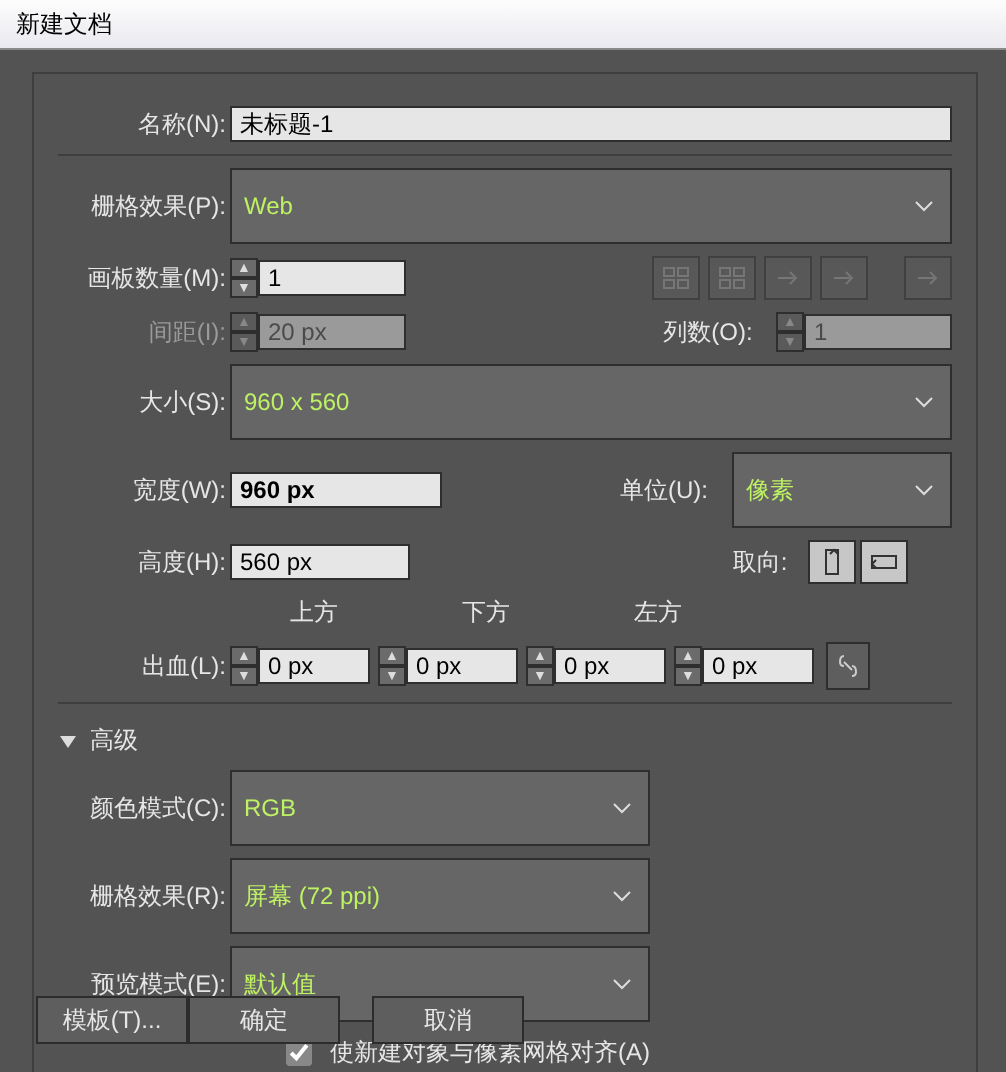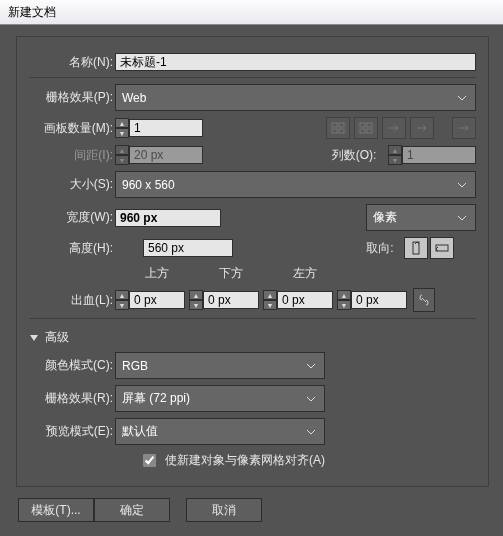--- a/index.html
+++ b/index.html
@@ -4,32 +4,32 @@
 <style>
   html,body{margin:0;padding:0;width:503px;height:536px;font-family:"Microsoft YaHei",SimSun,sans-serif;font-size:12px;background:#535353;color:#e6e6e6;overflow:hidden}
   .title-bar{background:linear-gradient(#fdfdfd,#e9e9ef);height:24px;line-height:24px;padding-left:8px;color:#000;border-bottom:1px solid #8a8a8a}
   .panel{position:absolute;left:16px;top:36px;right:14px;background:#535353;border:1px solid #3e3e3e;padding:10px 12px 16px 12px}
   .row{display:flex;align-items:center;margin:6px 0}
   .label{width:84px;text-align:right;padding-right:2px;white-space:nowrap}
   .label.dim{color:#9a9a9a}
   .sublabel{text-align:center;padding-right:2px;white-space:nowrap}
   input.txt,select.sel,.sel-div{background:#e6e6e6;color:#000;border:1px solid #2e2e2e;height:18px;padding:0 4px;font-size:12px;font-family:inherit;box-sizing:border-box}
   input.txt.dim{background:#9a9a9a;color:#4a4a4a}
-  .sel-div{display:flex;align-items:center;justify-content:space-between;background:#666;color:#ffffff;height:27px;border:1px solid #2e2e2e;padding:0 2px 0 6px}
+  .sel-div{display:flex;align-items:center;justify-content:space-between;background:#666;color:#bef264;height:38px;border:1px solid #2e2e2e;padding:0 2px 0 6px}
   .sel-div .arrow{width:16px;text-align:center}
   .arrow svg{display:block}
   .stepper{display:flex;flex-direction:column;width:14px;height:20px;gap:0}
   .stepper button{flex:1;padding:0;border:1px solid #2e2e2e;background:#6b6b6b;color:#ddd;font-size:7px;line-height:1;cursor:pointer}
   .stepper button.dim{background:#5a5a5a;color:#888}
   .icon-btn{width:24px;height:22px;background:#5e5e5e;border:1px solid #2e2e2e;display:flex;align-items:center;justify-content:center;box-sizing:border-box}
   .icon-btn svg{display:block}
   .icon-btn.dim{opacity:.5}
   .icon-btn.light{background:#c7c7c7}
   .sep{height:1px;background:#3e3e3e;margin:4px 0}
-  .col-labels{display:flex;margin-left:116px;gap:0}
+  .col-labels{display:flex;margin-left:116px;gap:12px}
   .col-labels span{width:74px;font-size:12px}
   .bleed-inputs{display:flex;align-items:center}
   .disclosure{display:flex;align-items:center;gap:6px;margin:10px 0 6px 0;cursor:pointer}
   .disclosure svg{display:block}
   .check-row{display:flex;align-items:center;gap:6px;margin-left:110px;margin-top:6px}
   .check-row input{accent-color:#888}
   .bottom{position:absolute;left:18px;right:18px;bottom:14px;display:flex;justify-content:flex-start;align-items:center}
   .btn{min-width:76px;height:24px;background:#5e5e5e;border:1px solid #2c2c2c;color:#e6e6e6;font-size:12px;padding:0 10px;display:flex;align-items:center;justify-content:center;cursor:pointer;box-sizing:border-box}
   .link-col{width:20px;height:22px;border:1px solid #2e2e2e;background:#5e5e5e;display:flex;align-items:center;justify-content:center;margin-left:6px}
 </style>
@@ -130,33 +130,34 @@
             <path d="M1 1 L5 5 L9 1" stroke="#ddd" fill="none"></path>
           </svg>
         </span>
     </div>
   </div>
 
   <div class="row">
     <span class="label">宽度(W):</span>
     <input class="txt" style="width: 106px; font-weight: bold;" value="960 px">
     <div style="flex:1"></div>
+    <span class="sublabel" style="width:64px">单位(U):</span>
     <div class="sel-div" style="width:110px">
       <span>像素</span>
       <span class="arrow">
           <svg width="10" height="6">
             <path d="M1 1 L5 5 L9 1" stroke="#ddd" fill="none"></path>
           </svg>
         </span>
     </div>
   </div>
 
   <div class="row">
     <span class="label">高度(H):</span>
-    <input class="txt" style="width: 90px; margin-left: 28px;" value="560 px">
+    <input class="txt" style="width: 90px;" value="560 px">
     <div style="flex:1"></div>
     <span class="sublabel" style="width:44px">取向:</span>
     <div class="icon-btn light">
         <svg width="12" height="14">
           <rect x="3" y="1" width="6" height="12" fill="none" stroke="#333"></rect>
           <path d="M5 3 L7 1 L9 3" fill="none" stroke="#333"></path>
         </svg>
       </div>
     <div style="width:2px"></div>
     <div class="icon-btn light">

